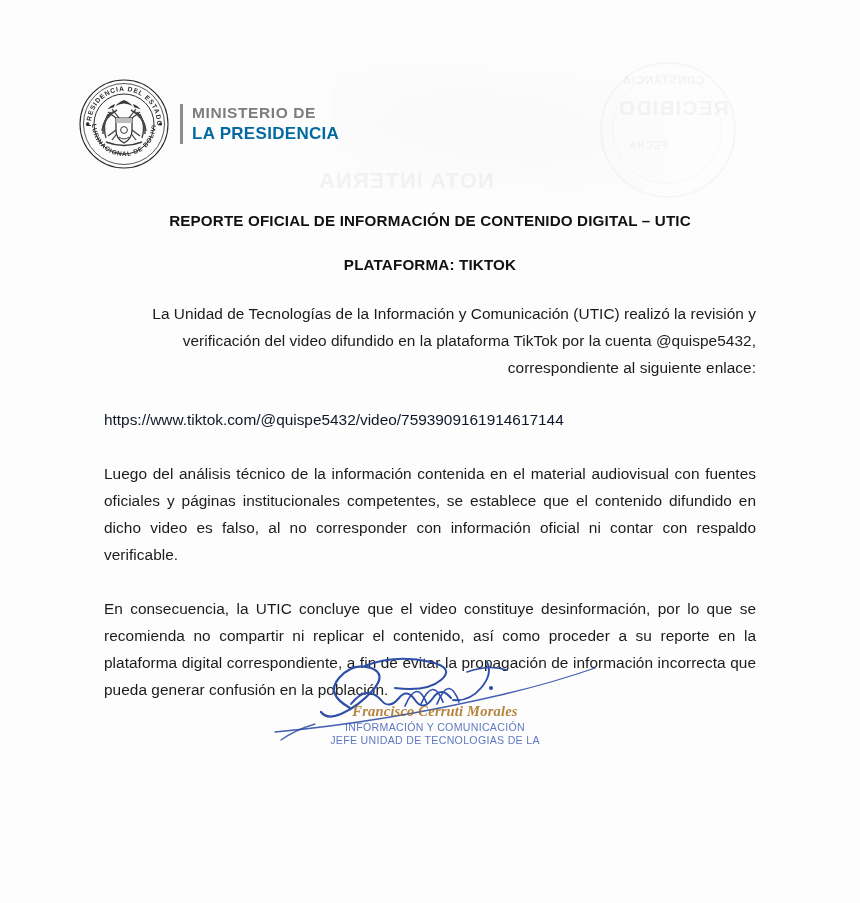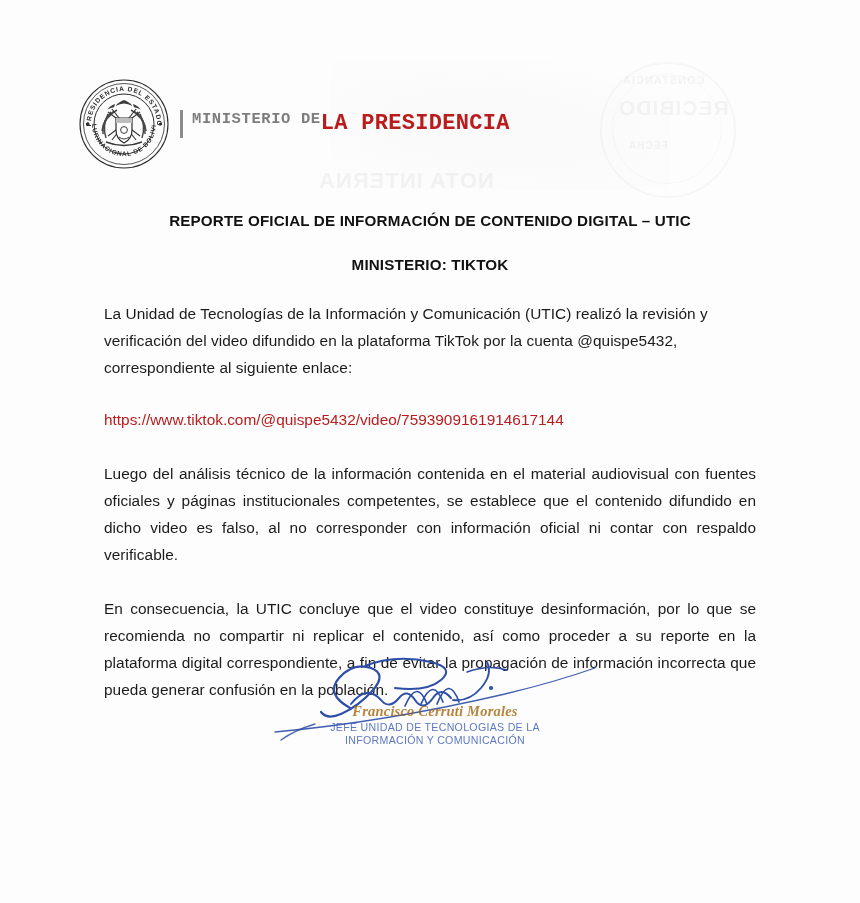--- a/index.html
+++ b/index.html
@@ -107,36 +107,35 @@
     margin-left: 10px;
   }
   .brand-rule {
     width: 3px;
     background: #8c8c8c;
     margin-right: 9px;
     align-self: stretch;
   }
   .brand-lines {
     display: flex;
-    flex-direction: row;
+    flex-direction: column;
     justify-content: center;
-    font-family: Liberation Mono, monospace;
   }
   .brand-top {
     font-size: 15.5px;
     letter-spacing: 0.6px;
     font-weight: bold;
     color: #7d7d7d;
     line-height: 1.2;
   }
   .brand-bottom {
-    font-size: 22px;
+    font-size: 17px;
     letter-spacing: 0.3px;
     font-weight: bold;
-    color: #b91c1c;
+    color: #0369a1;
     line-height: 1.2;
     margin-top: 1px;
   }
 
   
   .content {
     position: absolute;
     left: 104px;
     top: 0;
     width: 652px;
@@ -165,28 +164,28 @@
     margin: 0;
     padding-top: 27px;
     font-size: 15.4px;
     line-height: 27px;
     color: #1b1b1b;
     text-align: justify;
     text-justify: inter-word;
     letter-spacing: 0.05px;
   }
   p.para.ragged {
-    text-align: left;
+    text-align: right;
   }
   p.link-line {
     margin: 0;
     padding-top: 25px;
     font-size: 15.4px;
     line-height: 27px;
-    color: #b91c1c;
+    color: #0f172a;
     text-align: left;
     word-break: break-all;
   }
 
   
   .signature-block {
     position: absolute;
     left: 255px;
     top: 648px;
     width: 360px;
@@ -300,21 +299,21 @@
         <div class="brand-top">MINISTERIO DE</div>
         <div class="brand-bottom">LA PRESIDENCIA</div>
       </div>
     </div>
   </div>
 
   <div class="content">
 
     <h1 class="doc-title">REPORTE OFICIAL DE INFORMACIÓN DE CONTENIDO DIGITAL – UTIC</h1>
 
-    <h2 class="doc-subtitle">MINISTERIO: TIKTOK</h2>
+    <h2 class="doc-subtitle">PLATAFORMA: TIKTOK</h2>
 
     <p class="para ragged">La Unidad de Tecnologías de la Información y Comunicación (UTIC) realizó la revisión y verificación del video difundido en la plataforma TikTok por la cuenta @quispe5432, correspondiente al siguiente enlace:</p>
 
     <p class="link-line">https://www.tiktok.com/@quispe5432/video/7593909161914617144</p>
 
     <p class="para">Luego del análisis técnico de la información contenida en el material audiovisual con fuentes oficiales y páginas institucionales competentes, se establece que el contenido difundido en dicho video es falso, al no corresponder con información oficial ni contar con respaldo verificable.</p>
 
     <p class="para">En consecuencia, la UTIC concluye que el video constituye desinformación, por lo que se recomienda no compartir ni replicar el contenido, así como proceder a su reporte en la plataforma digital correspondiente, a fin de evitar la propagación de información incorrecta que pueda generar confusión en la población.</p>
   </div>
 
@@ -338,18 +337,18 @@
         <path d="M212 24 Q234 16 252 22" stroke-width="1.6"></path>
         <circle cx="236" cy="40" r="2.1" fill="#2e4fa8" stroke="none"></circle>
 
         <path d="M60 76 Q40 82 26 92" stroke-width="1.4" opacity="0.85"></path>
       </g>
     </svg>
 
     <div class="sig-name">Francisco Cerruti Morales</div>
 
     <div class="sig-role">
+      <div>INFORMACIÓN Y COMUNICACIÓN</div>
       <div>JEFE UNIDAD DE TECNOLOGIAS DE LA</div>
-      <div>INFORMACIÓN Y COMUNICACIÓN</div>
     </div>
   </div>
 
 </div>
 
 </body></html>

